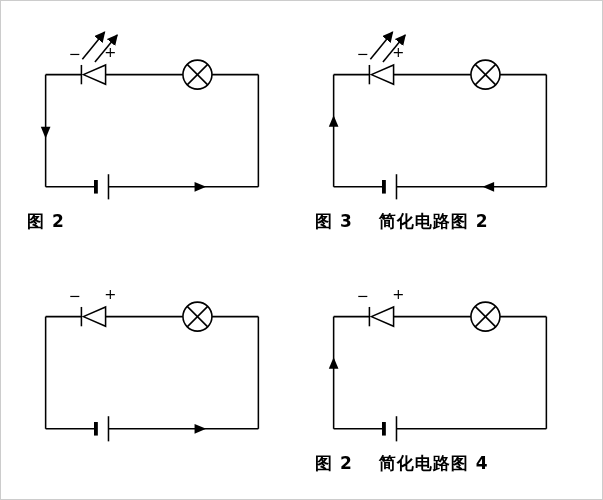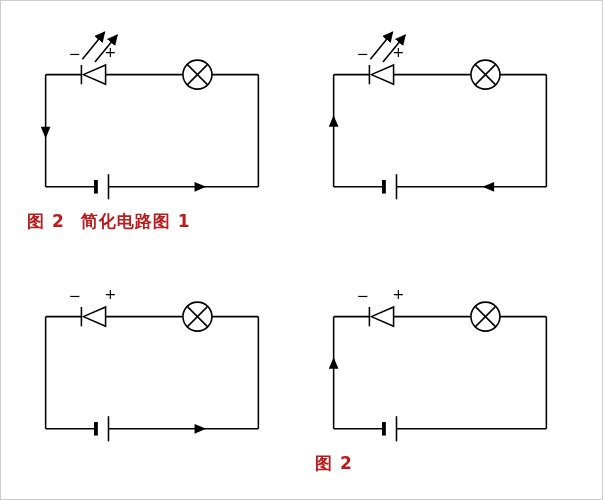--- a/index.html
+++ b/index.html
@@ -29,26 +29,26 @@
     flex-direction: column;
     align-items: flex-start;
   }
   .circuit-svg {
     width: 270px;
     height: 205px;
     display: block;
   }
   .caption {
     display: flex;
-    gap: 16px;
+    gap: 26px;
     margin-top: 0px;
     margin-left: 10px;
     font-size: 17px;
     font-weight: bold;
-    color: #b91c1c;
+    color: #000000;
     letter-spacing: 1px;
   }
   svg text {
     font-family: "DejaVu Sans", "Liberation Sans", sans-serif;
     fill: #000000;
   }
 </style>
 </head>
 <body>
 
@@ -88,21 +88,20 @@
           </g>
           <g>
             <line x1="77" y1="181" x2="77" y2="195" stroke="#000000" stroke-width="4"></line>
             <line x1="90" y1="175" x2="90" y2="201" stroke="#000000" stroke-width="1.6"></line>
           </g>
           <polygon points="25,138 20,126 30,126" fill="#000000"></polygon>
           <polygon points="191,188 179,183 179,193" fill="#000000"></polygon>
         </svg>
       <div class="caption">
         <span>图 2</span>
-        <span>简化电路图 1</span>
       </div>
     </div>
 
     <div class="panel">
       <svg class="circuit-svg" viewBox="0 0 270 212">
           <defs>
             <marker id="ah1" viewBox="0 0 10 10" refX="9" refY="5" markerWidth="7" markerHeight="7" orient="auto">
               <path d="M0,0 L10,5 L0,10 z" fill="#000000"></path>
             </marker>
           </defs>
@@ -130,20 +129,24 @@
             <line x1="171.4" y1="61.4" x2="192.6" y2="82.6" stroke="#000000" stroke-width="1.6" fill="none"></line>
             <line x1="171.4" y1="82.6" x2="192.6" y2="61.4" stroke="#000000" stroke-width="1.6" fill="none"></line>
           </g>
           <g>
             <line x1="77" y1="181" x2="77" y2="195" stroke="#000000" stroke-width="4"></line>
             <line x1="90" y1="175" x2="90" y2="201" stroke="#000000" stroke-width="1.6"></line>
           </g>
           <polygon points="25,114 20,126 30,126" fill="#000000"></polygon>
           <polygon points="179,188 191,183 191,193" fill="#000000"></polygon>
         </svg>
+      <div class="caption">
+        <span>图 3</span>
+        <span>简化电路图 2</span>
+      </div>
     </div>
 
     <div class="panel">
       <svg class="circuit-svg" viewBox="0 0 270 212">
           <defs>
             <marker id="ah2" viewBox="0 0 10 10" refX="9" refY="5" markerWidth="7" markerHeight="7" orient="auto">
               <path d="M0,0 L10,5 L0,10 z" fill="#000000"></path>
             </marker>
           </defs>
           <g>
@@ -202,17 +205,18 @@
             <line x1="171.4" y1="82.6" x2="192.6" y2="61.4" stroke="#000000" stroke-width="1.6" fill="none"></line>
           </g>
           <g>
             <line x1="77" y1="181" x2="77" y2="195" stroke="#000000" stroke-width="4"></line>
             <line x1="90" y1="175" x2="90" y2="201" stroke="#000000" stroke-width="1.6"></line>
           </g>
           <polygon points="25,114 20,126 30,126" fill="#000000"></polygon>
         </svg>
       <div class="caption">
         <span>图 2</span>
+        <span>简化电路图 4</span>
       </div>
     </div>
 
   </div>
 </div>
 
 </body></html>

